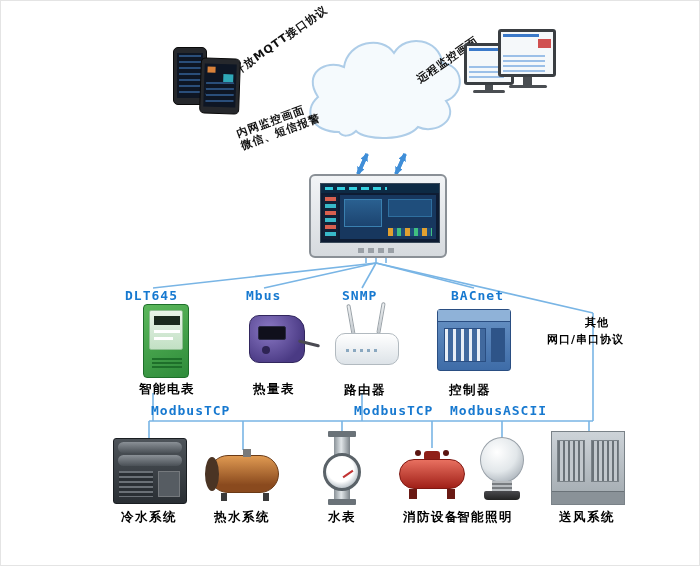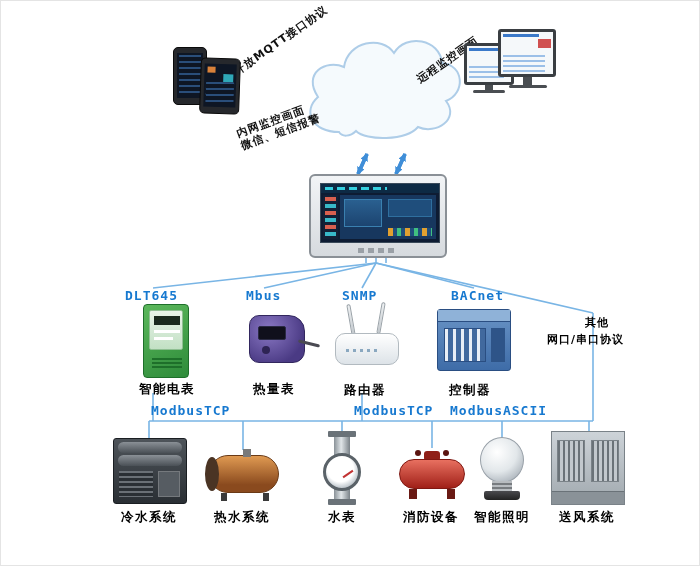--- a/index.html
+++ b/index.html
@@ -322,16 +322,16 @@
   <div class="ahu">
     <div class="ahu-gr ag-l"></div>
     <div class="ahu-gr ag-r"></div>
     <div class="ahu-base"></div>
   </div>
 
   <div class="devlabel" style="left:120px;top:508px;">冷水系统</div>
   <div class="devlabel" style="left:213px;top:508px;">热水系统</div>
   <div class="devlabel" style="left:327px;top:508px;">水表</div>
   <div class="devlabel" style="left:402px;top:508px;">消防设备</div>
-  <div class="devlabel" style="left:473px;top:508px;">智能照明</div>
+  <div class="devlabel" style="left:456px;top:508px;">智能照明</div>
   <div class="devlabel" style="left:558px;top:508px;">送风系统</div>
 
 </div>
 
 </body></html>

